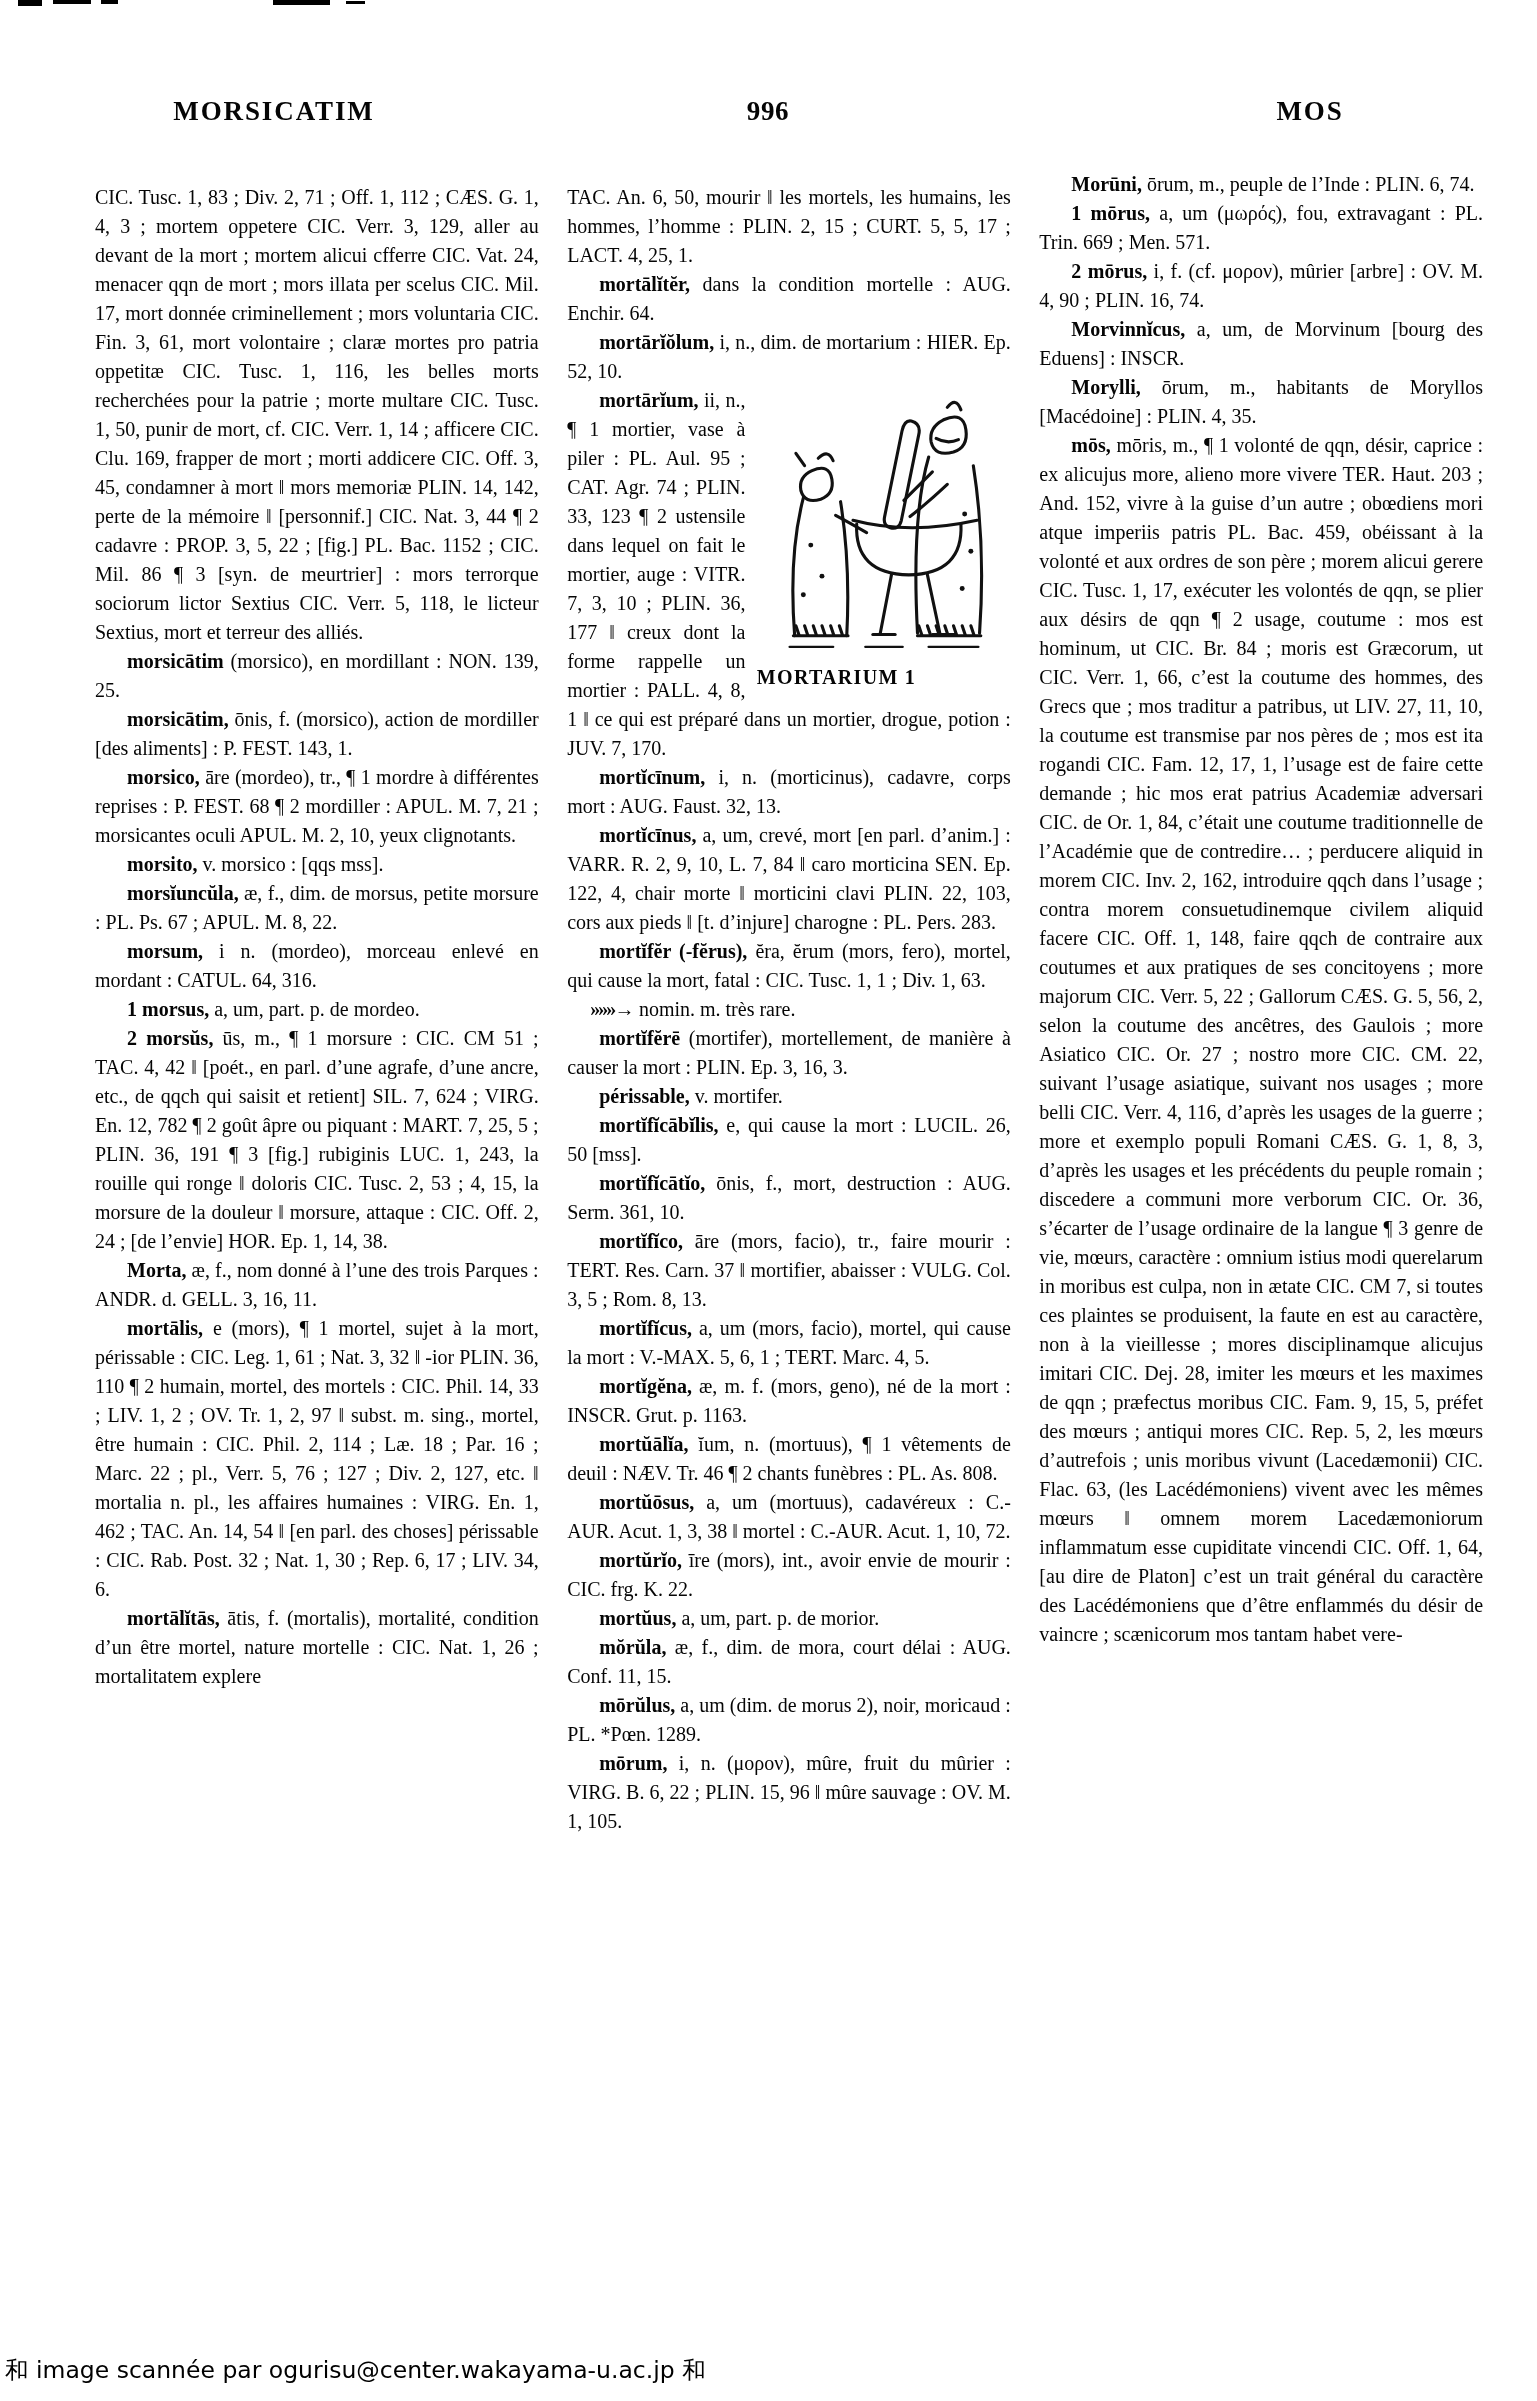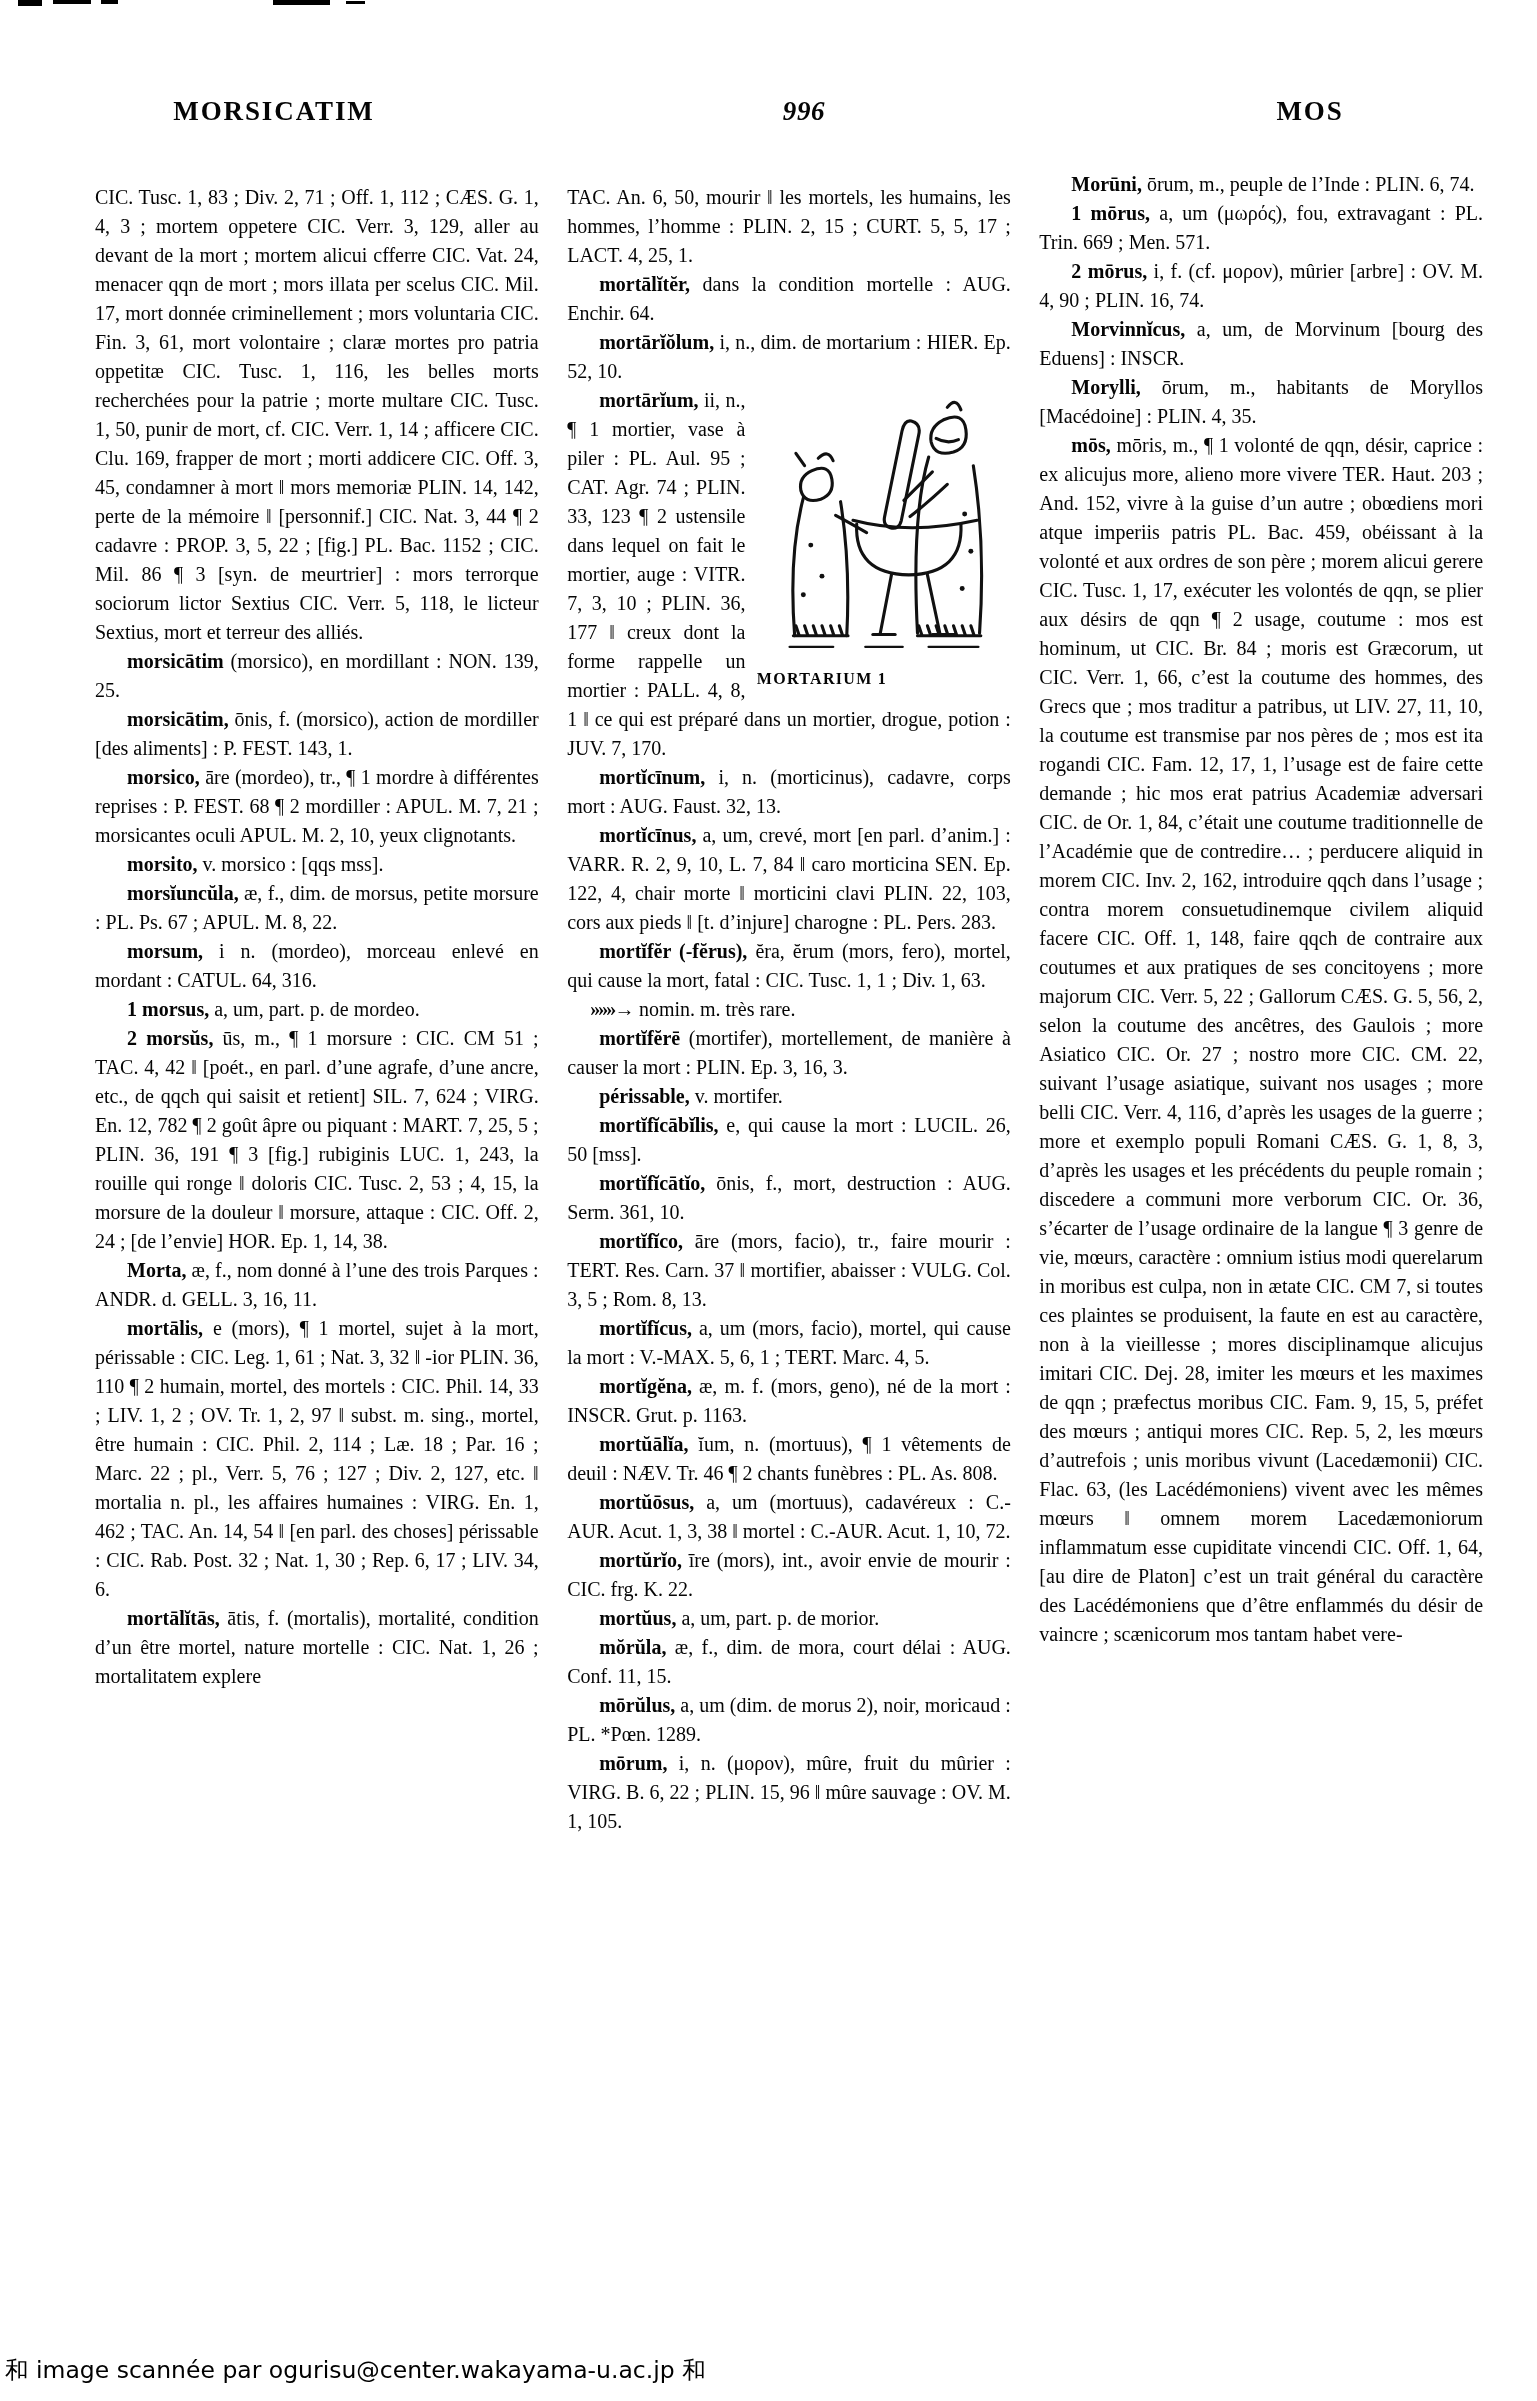--- a/index.html
+++ b/index.html
@@ -16,21 +16,21 @@
   .m1{left:18px;top:0;width:24px;height:5.7px;}
   .m2{left:53px;top:0;width:38px;height:4.4px;}
   .m3{left:101px;top:0;width:16.5px;height:3.8px;}
   .m4{left:273px;top:0;width:57px;height:5px;}
   .m5{left:346px;top:0.6px;width:19px;height:3.8px;}
 
   header{position:absolute;top:96px;left:0;width:100%;height:38px;
     font-weight:bold;font-size:27px;letter-spacing:1.9px;padding-left:18px;}
   header .h{position:absolute;transform:translateX(-50%);white-space:nowrap;}
   .h-left{left:274px;}
-  .h-center{left:804px;letter-spacing:0.6px;font-style:italic;}
+  .h-center{left:768px;letter-spacing:0.6px;}
   .h-right{left:1310px;text-align:center;}
 
   #columns{
     position:absolute;left:95px;top:170px;
     width:1388px;height:2114px;
     display:flex;gap:28.5px;
   }
   .col{width:444px;height:100%;overflow:hidden;text-align:justify;
     font-size:20px;line-height:29px;}
   .entry{margin:0;text-indent:32px;}
@@ -38,21 +38,21 @@
   .entry .head{font-weight:bold;}
   .entry.note{text-indent:23px;}
   .entry .arrow{font-weight:bold;letter-spacing:-1.9px;padding-right:6.3px;}
 
   .figure{
     float:right;width:254px;margin:3.8px 0 5px 11.4px;
     text-indent:0;
   }
   .figure svg{display:block;width:254px;height:273px;}
   .figure .caption{
-    text-align:center;font-weight:bold;font-size:16px;
+    text-align:center;font-weight:bold;font-size:20px;
     letter-spacing:1.3px;margin-top:18px;text-indent:0;
   }
 
   footer{
     position:absolute;left:5px;bottom:15px;
     font-family:"DejaVu Sans","Liberation Sans",sans-serif;
     font-size:23.5px;color:#000000;letter-spacing:0px;
   }
 </style>
 </head>

